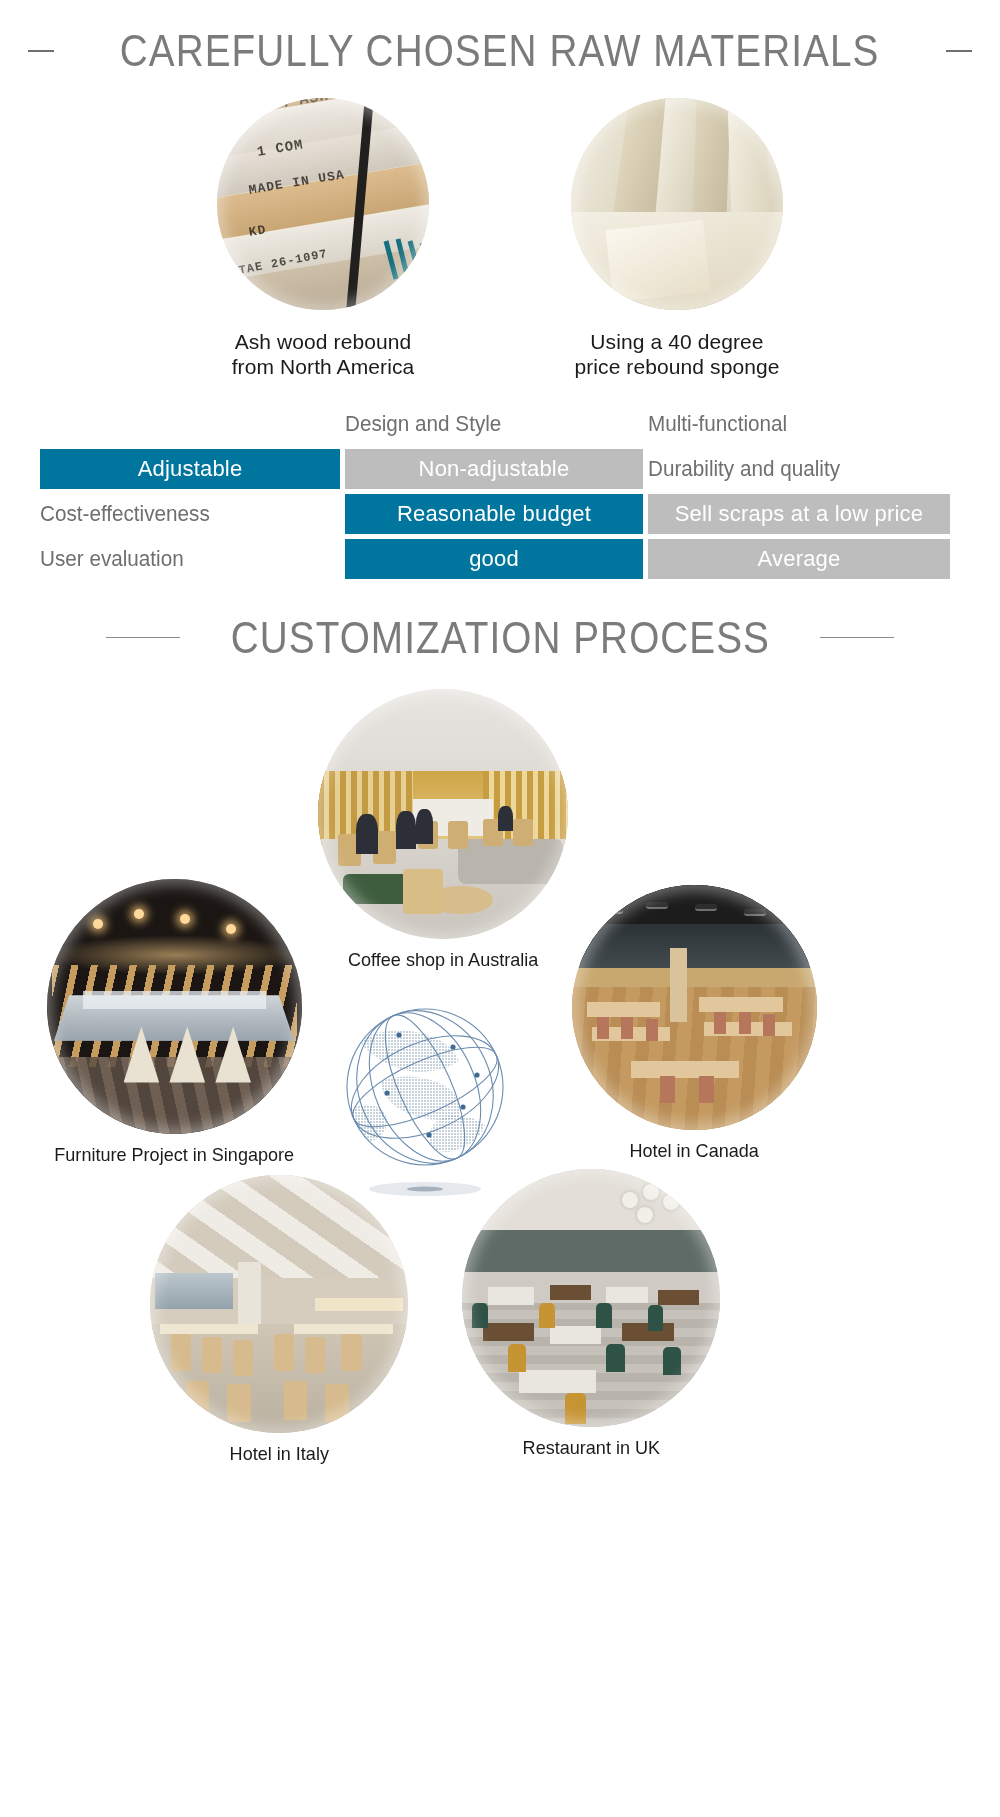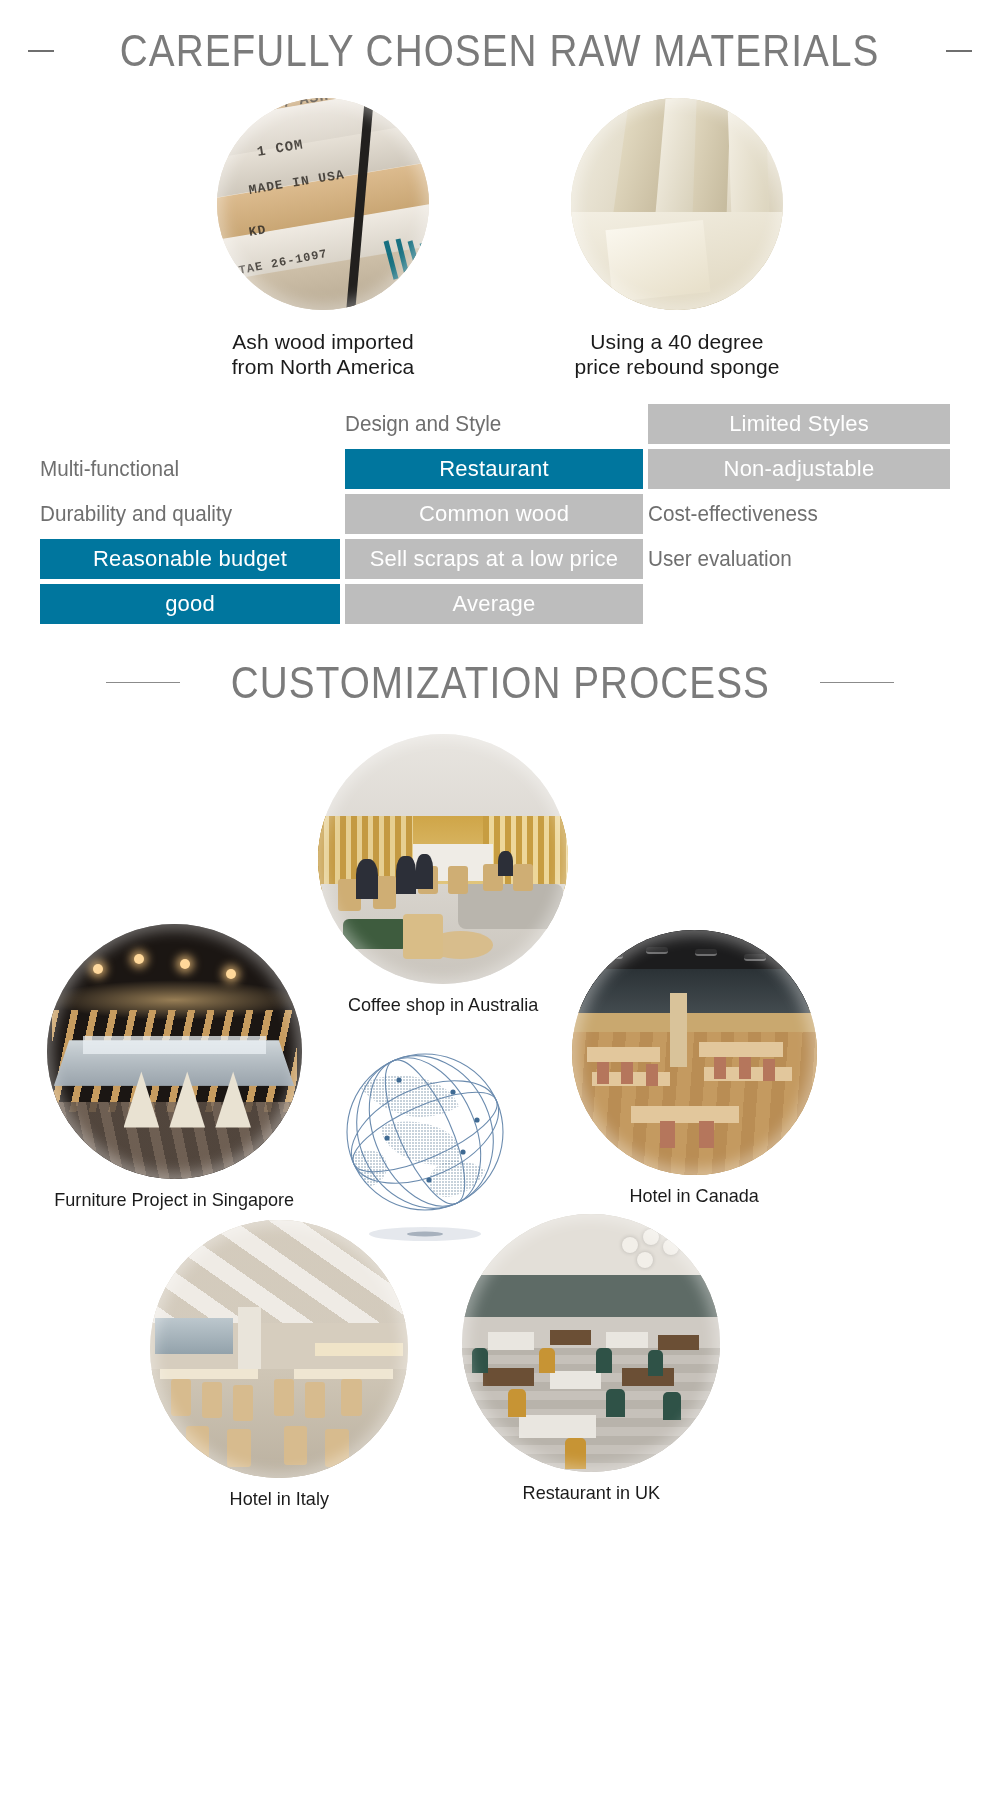--- a/index.html
+++ b/index.html
@@ -348,21 +348,21 @@
         <div class="plank-txt" style="left:18%; top:73%;  font-size:12px; transform:rotate(-11deg);">TAE 26-1097</div>
 
         <div class="strap"></div>
         <svg class="teal-mark" viewBox="0 0 54 46">
           <path d="M4 4 L14 42 M16 2 L26 42 M28 4 L38 40 M40 6 L48 36" stroke="#0c6b7d" stroke-width="5" fill="none"></path>
         </svg>
       </div>
       <div class="fade-edge"></div>
     </div>
     <div class="material-caption">
-      <span>Ash wood imported</span><br>
+      <span>Ash wood rebound</span><br>
       <span>from North America</span>
     </div>
   </div>
 
   <div class="material-card">
     <div class="circle-photo">
       <div class="sponge-art">
         <div class="fold" style="left:8%;  width:30%; background:linear-gradient(100deg,#f2eee2,#d9d1bb); transform:rotate(10deg);"></div>
         <div class="fold" style="left:30%; width:20%; background:linear-gradient(100deg,#e6dec6,#bfb294); transform:rotate(8deg);"></div>
         <div class="fold" style="left:46%; width:18%; background:linear-gradient(100deg,#f5f1e6,#cdc4a9); transform:rotate(5deg);"></div>
@@ -379,28 +379,26 @@
     </div>
   </div>
 </div>
 
 <div class="compare">
   <div class="cmp-grid">
 
     <div></div>
 
     <div class="cmp-label">Design and Style</div>
-    <div class="cmp-cell other">Limited Styles</div>
 
     <div class="cmp-label">Multi-functional</div>
-    <div class="cmp-cell our">Restaurant</div>
+    <div class="cmp-cell our">Adjustable</div>
     <div class="cmp-cell other">Non-adjustable</div>
 
     <div class="cmp-label">Durability and quality</div>
-    <div class="cmp-cell other">Common wood</div>
 
     <div class="cmp-label">Cost-effectiveness</div>
     <div class="cmp-cell our">Reasonable budget</div>
     <div class="cmp-cell other">Sell scraps at a low price</div>
 
     <div class="cmp-label">User evaluation</div>
     <div class="cmp-cell our">good</div>
     <div class="cmp-cell other">Average</div>
   </div>
 </div>

